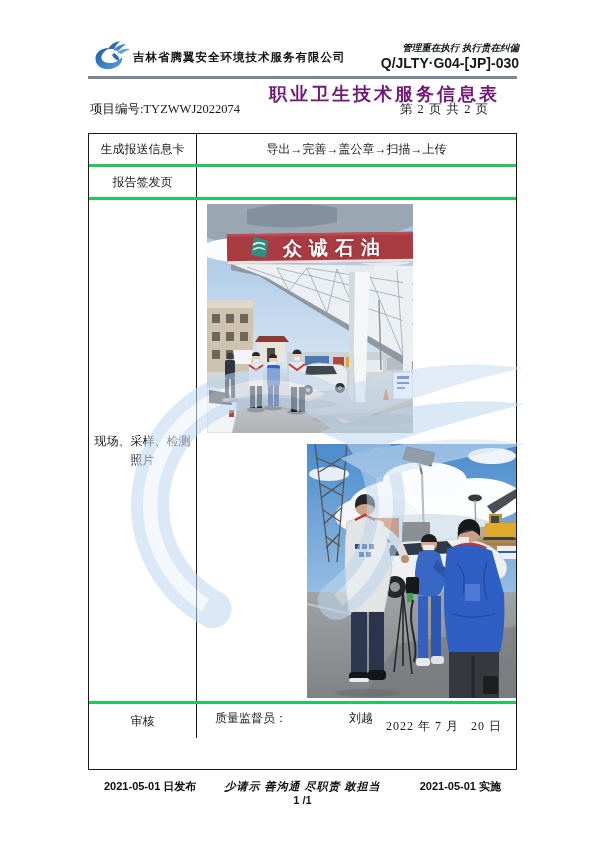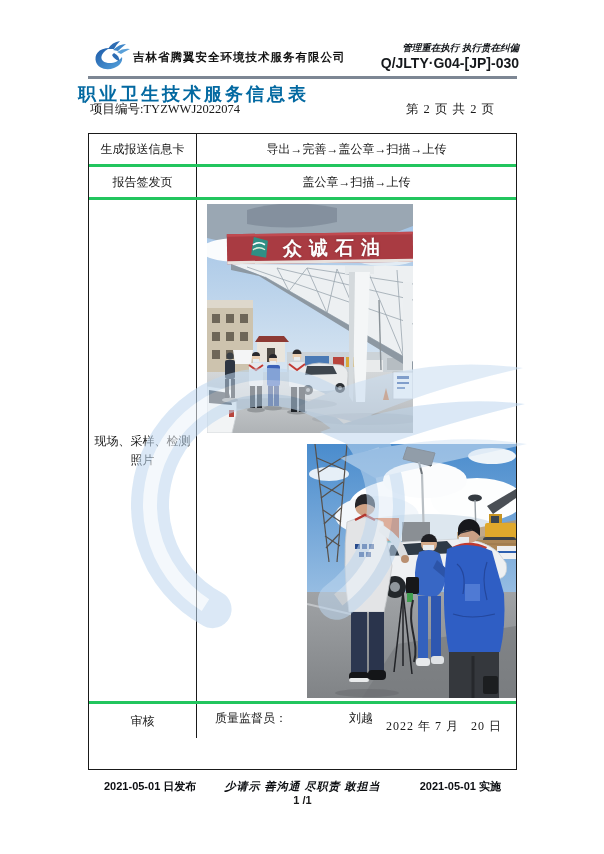--- a/index.html
+++ b/index.html
@@ -8,26 +8,26 @@
   .abs{position:absolute;}
 
   
   .company{left:133px;top:50px;font-family:Liberation Sans, sans-serif;
            font-weight:bold;font-size:11.5px;letter-spacing:1px;color:#111;}
   .motto-top{right:85px;top:42px;font-family:"Liberation Sans","DejaVu Sans",sans-serif;
            font-weight:bold;font-style:italic;font-size:9.5px;color:#15181c;text-align:right;}
   .doccode{right:85px;top:55px;font-family:"Liberation Sans","DejaVu Sans",sans-serif;
            font-weight:bold;font-size:14px;color:#15181c;text-align:right;}
   .hrule{left:88px;top:76px;width:429px;height:2.5px;background:#7d8794;}
-  .doc-title{left:78px;top:82px;width:429px;text-align:left;
+  .doc-title{left:71px;top:82px;width:429px;text-align:right;
            font-family:"Liberation Sans","DejaVu Sans",sans-serif;
-           font-weight:bold;font-size:18px;letter-spacing:3px;color:#0369a1;}
+           font-weight:bold;font-size:18px;letter-spacing:3px;color:#701a75;}
   .meta-row{left:88px;top:101px;width:429px;font-size:12.5px;}
   .meta-row .left{position:absolute;left:2px;top:0;}
-  .meta-row .right{position:absolute;right:22px;top:0;letter-spacing:1px;}
+  .meta-row .right{position:absolute;right:28px;top:0;letter-spacing:1px;}
 
   
   .tbl{left:88px;top:133px;width:429px;height:637px;border:1px solid #1a1a1a;box-sizing:border-box;}
   .trow{position:absolute;left:0;width:100%;box-sizing:border-box;}
   .trow.b{border-top:3px solid #22c55e;}
   .lcell{position:absolute;left:0;top:0;bottom:0;width:108px;border-right:1px solid #1a1a1a;
          box-sizing:border-box;display:flex;align-items:center;justify-content:center;
          text-align:center;font-size:12px;line-height:19px;padding:0 2px;}
   .vcell{position:absolute;left:108px;right:0;top:0;bottom:0;display:flex;
          align-items:center;justify-content:center;font-size:12px;}
@@ -88,21 +88,20 @@
     <span class="right">第 2 页 共 2 页</span>
   </div>
 
   <div class="abs tbl">
     <div class="trow r1">
       <div class="lcell">生成报送信息卡</div>
       <div class="vcell">导出→完善→盖公章→扫描→上传</div>
     </div>
     <div class="trow r2 b">
       <div class="lcell">报告签发页</div>
-      <div class="vcell">盖公章→扫描→上传</div>
     </div>
     <div class="trow r3 b">
       <div class="lcell">现场、采样、检测照片</div>
       <div class="vcell"></div>
     </div>
     <div class="trow r4 b">
       <div class="lcell">审核</div>
       <div class="inspector">
         <span>质量监督员：</span><span class="name">刘越</span>
       </div>

